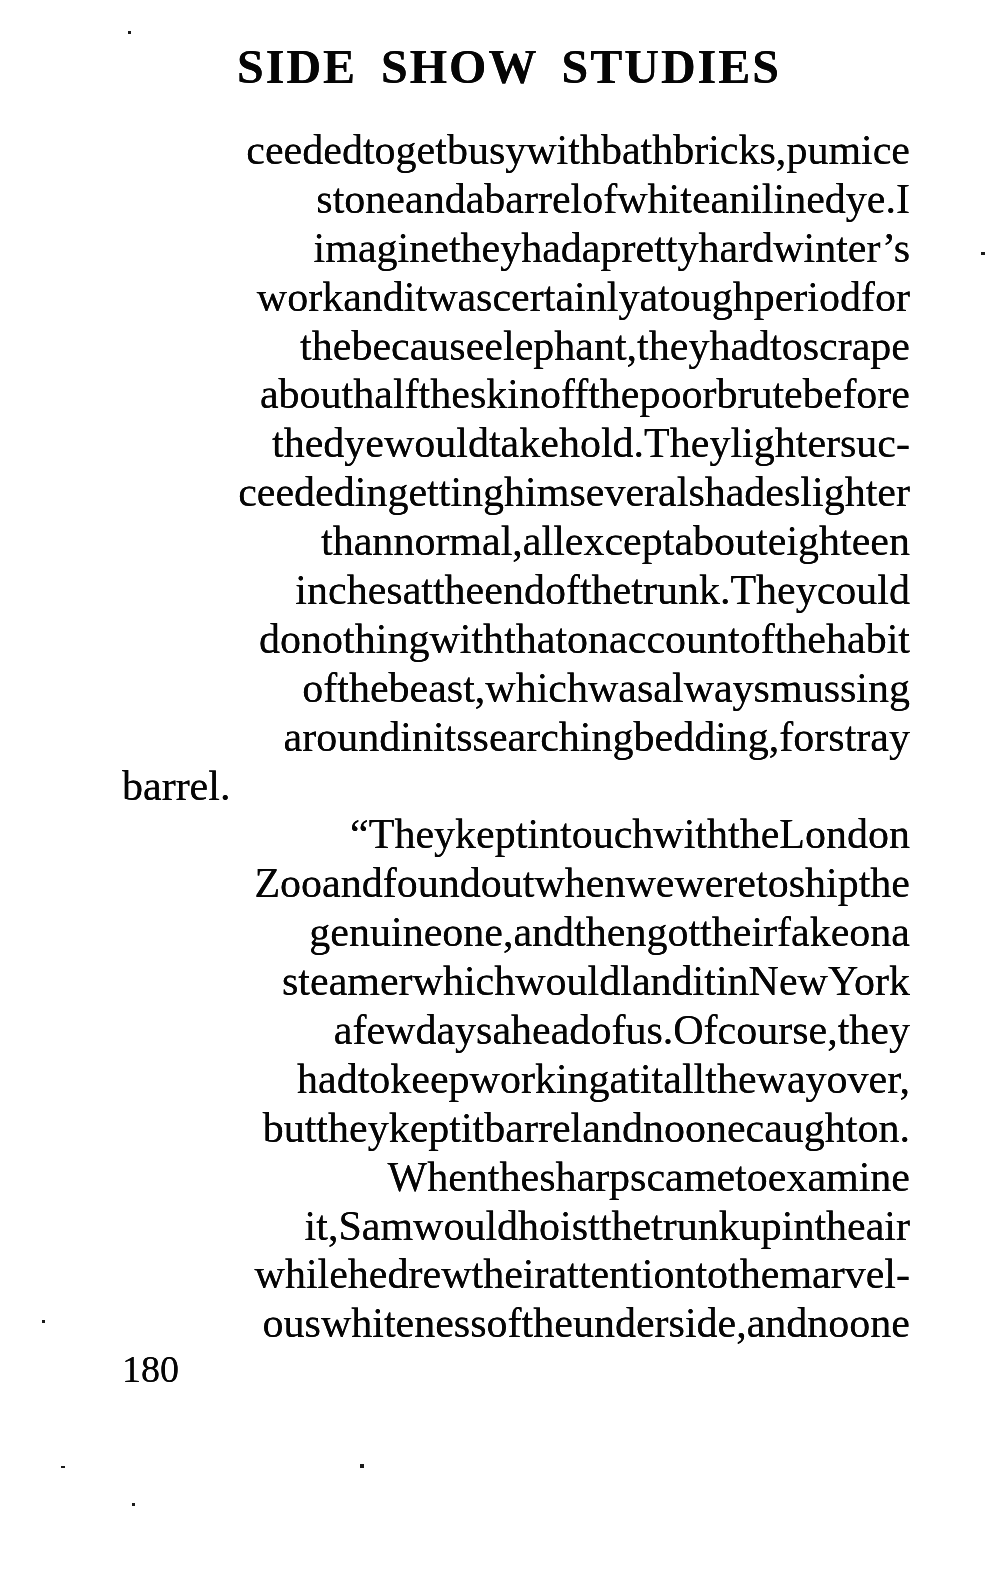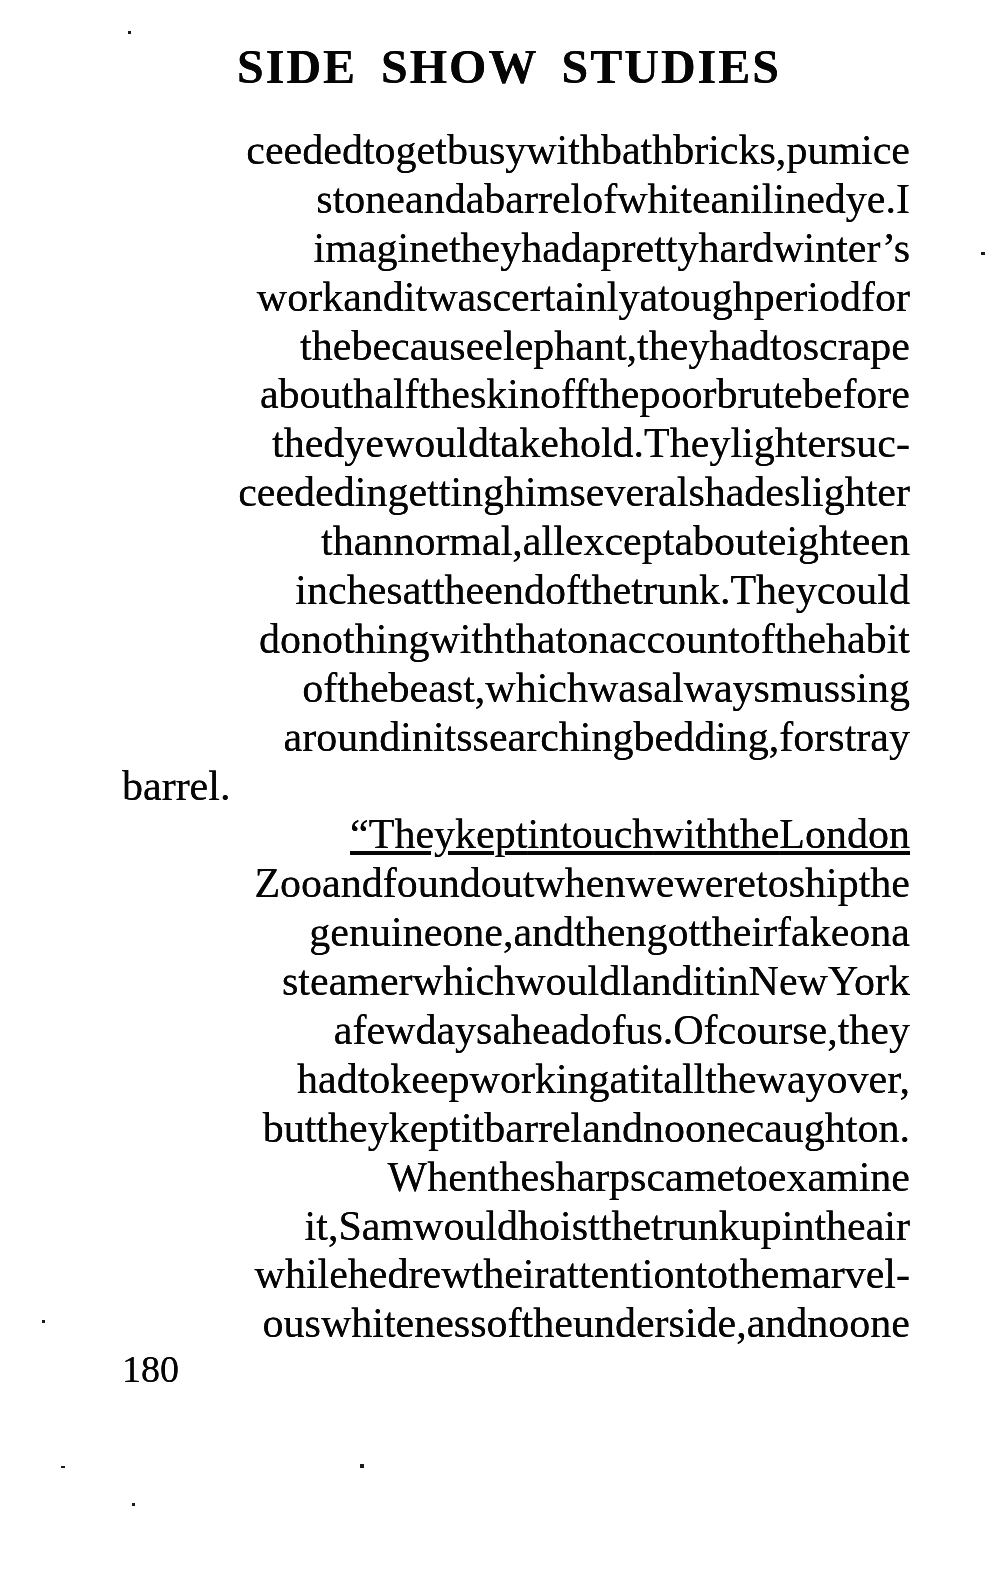--- a/index.html
+++ b/index.html
@@ -42,21 +42,20 @@
     height: 48.9px;
     line-height: 48.9px;
     white-space: nowrap;
   }
   .line.j {
     display: flex;
     justify-content: flex-end;
   }
   .line.indent {
     padding-left: 46px;
-    text-decoration: underline;
   }
   .pagenum {
     position: absolute;
     top: 1349px;
     left: 122px;
     width: 788px;
     text-align: left;
     font-size: 38px;
     line-height: 40px;
     text-shadow: 0 0 0.5px #000;

